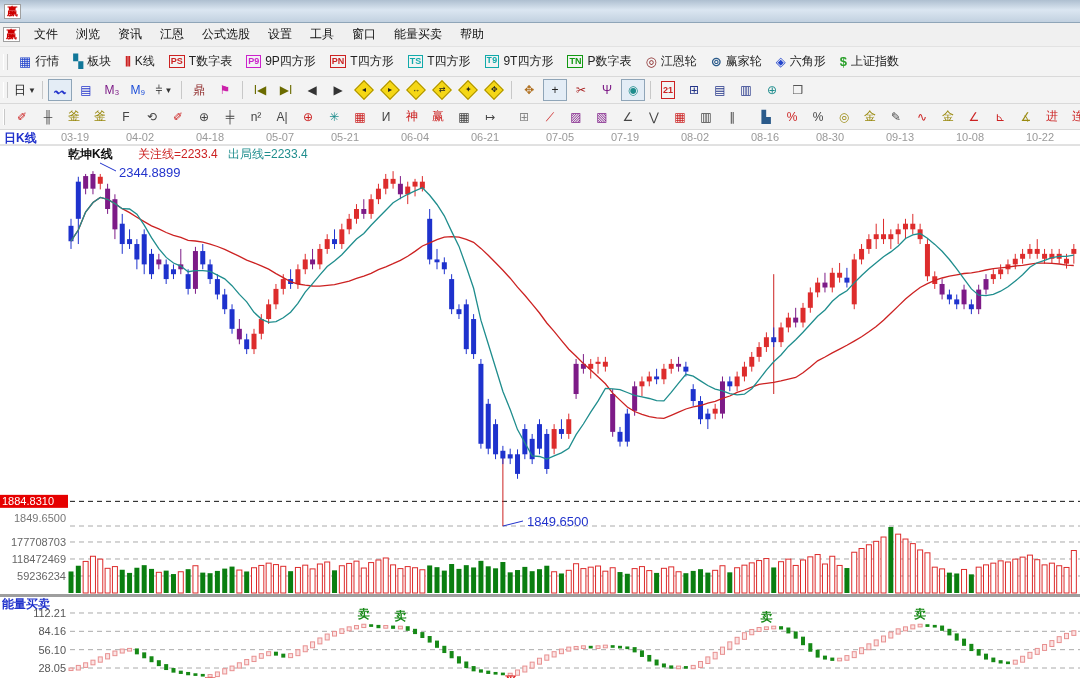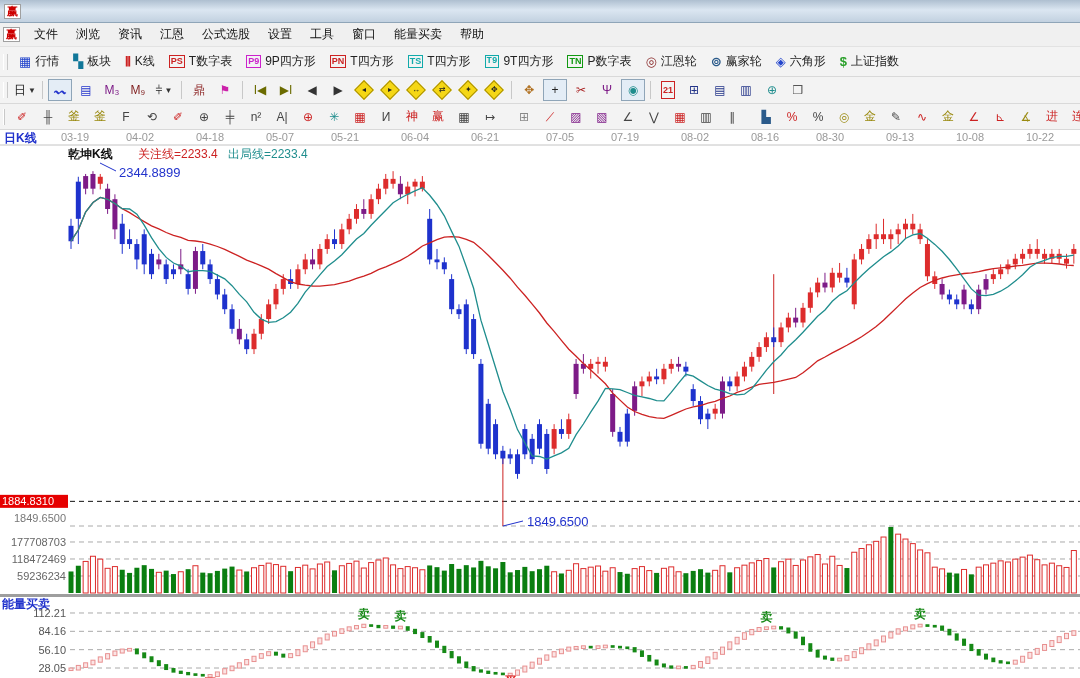--- a/index.html
+++ b/index.html
@@ -117,21 +117,21 @@
       <div class="tb-btn pressed">
         <span style="color: rgb(34, 51, 204);">〰</span>
       </div>
       <div class="tb-btn">
         <span style="color: rgb(34, 51, 204);">▤</span>
       </div>
       <div class="tb-btn">
         <span style="color: rgb(125, 27, 135);">M₃</span>
       </div>
       <div class="tb-btn">
-        <span style="color: #7f1d1d;">M₉</span>
+        <span style="color: #1d4ed8;">M₉</span>
       </div>
       <div class="tb-btn">
         <span style="color: rgb(34, 34, 34);">⫩</span>
         <span class="caret">▼</span>
       </div>
       <span class="tb-sep"></span>
       <div class="tb-btn">
         <span style="color: rgb(138, 31, 31);">鼎</span>
       </div>
       <div class="tb-btn">

